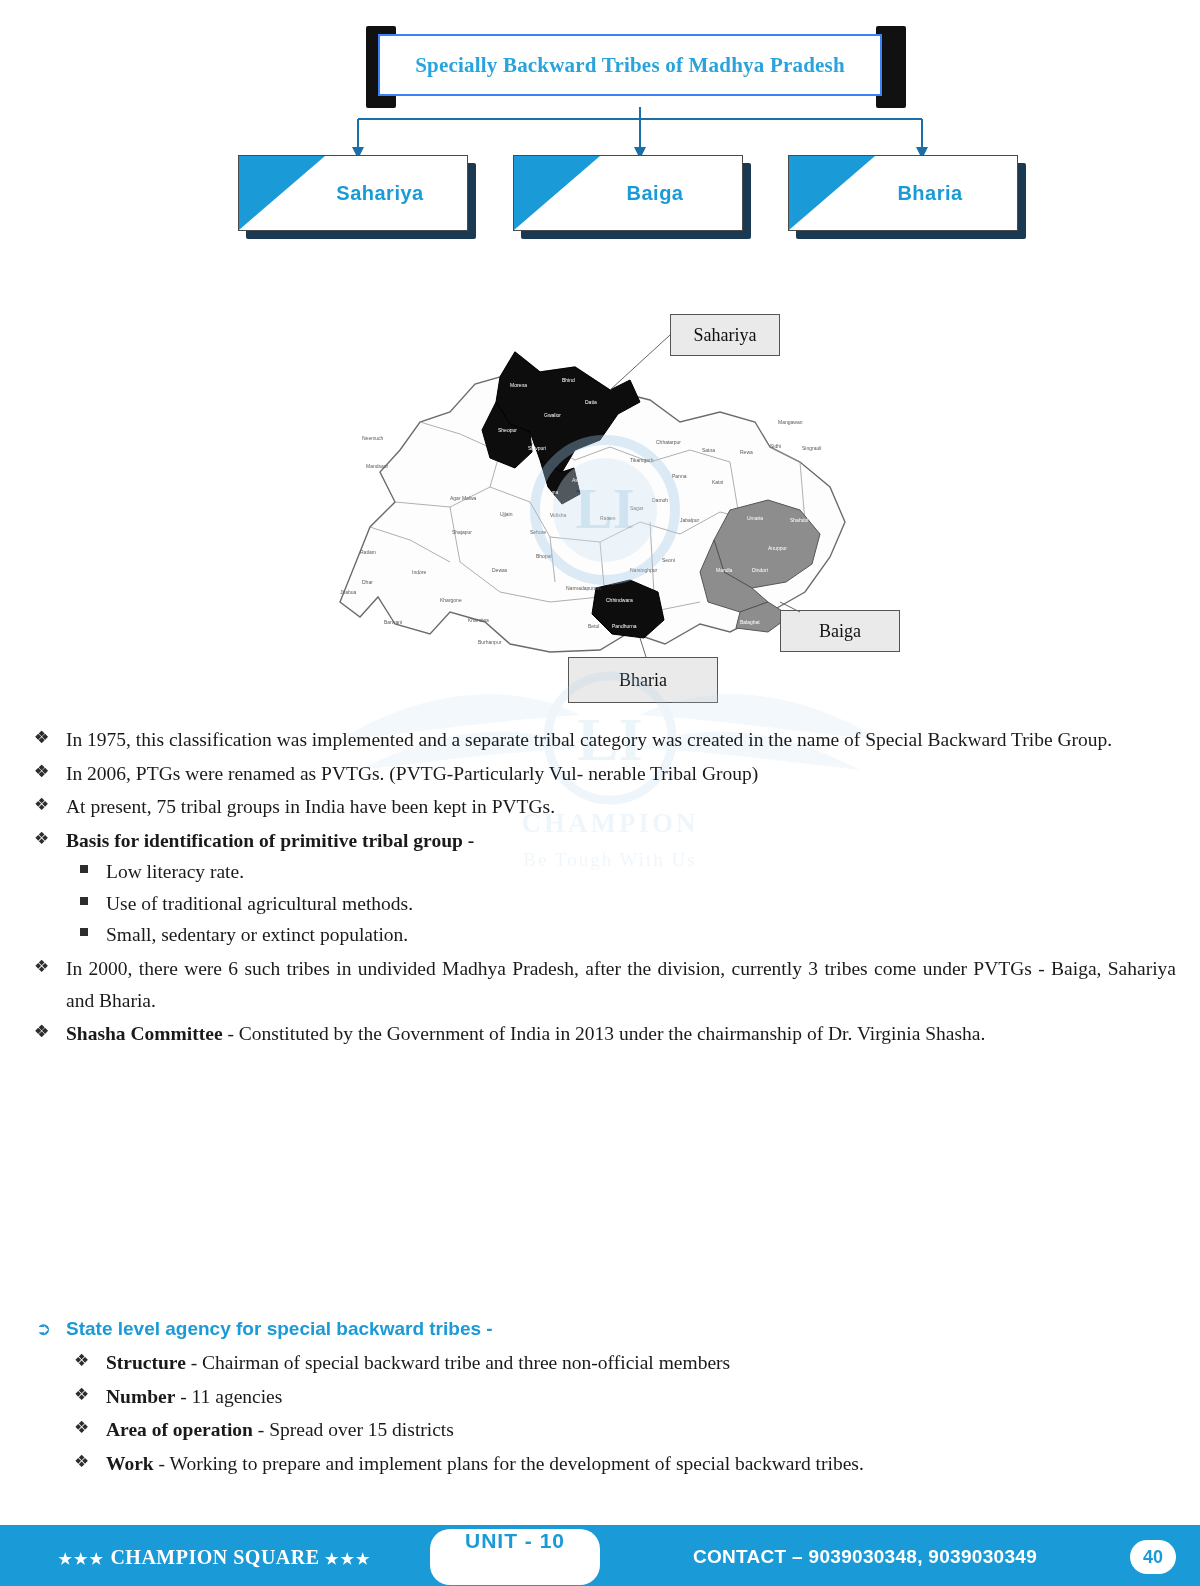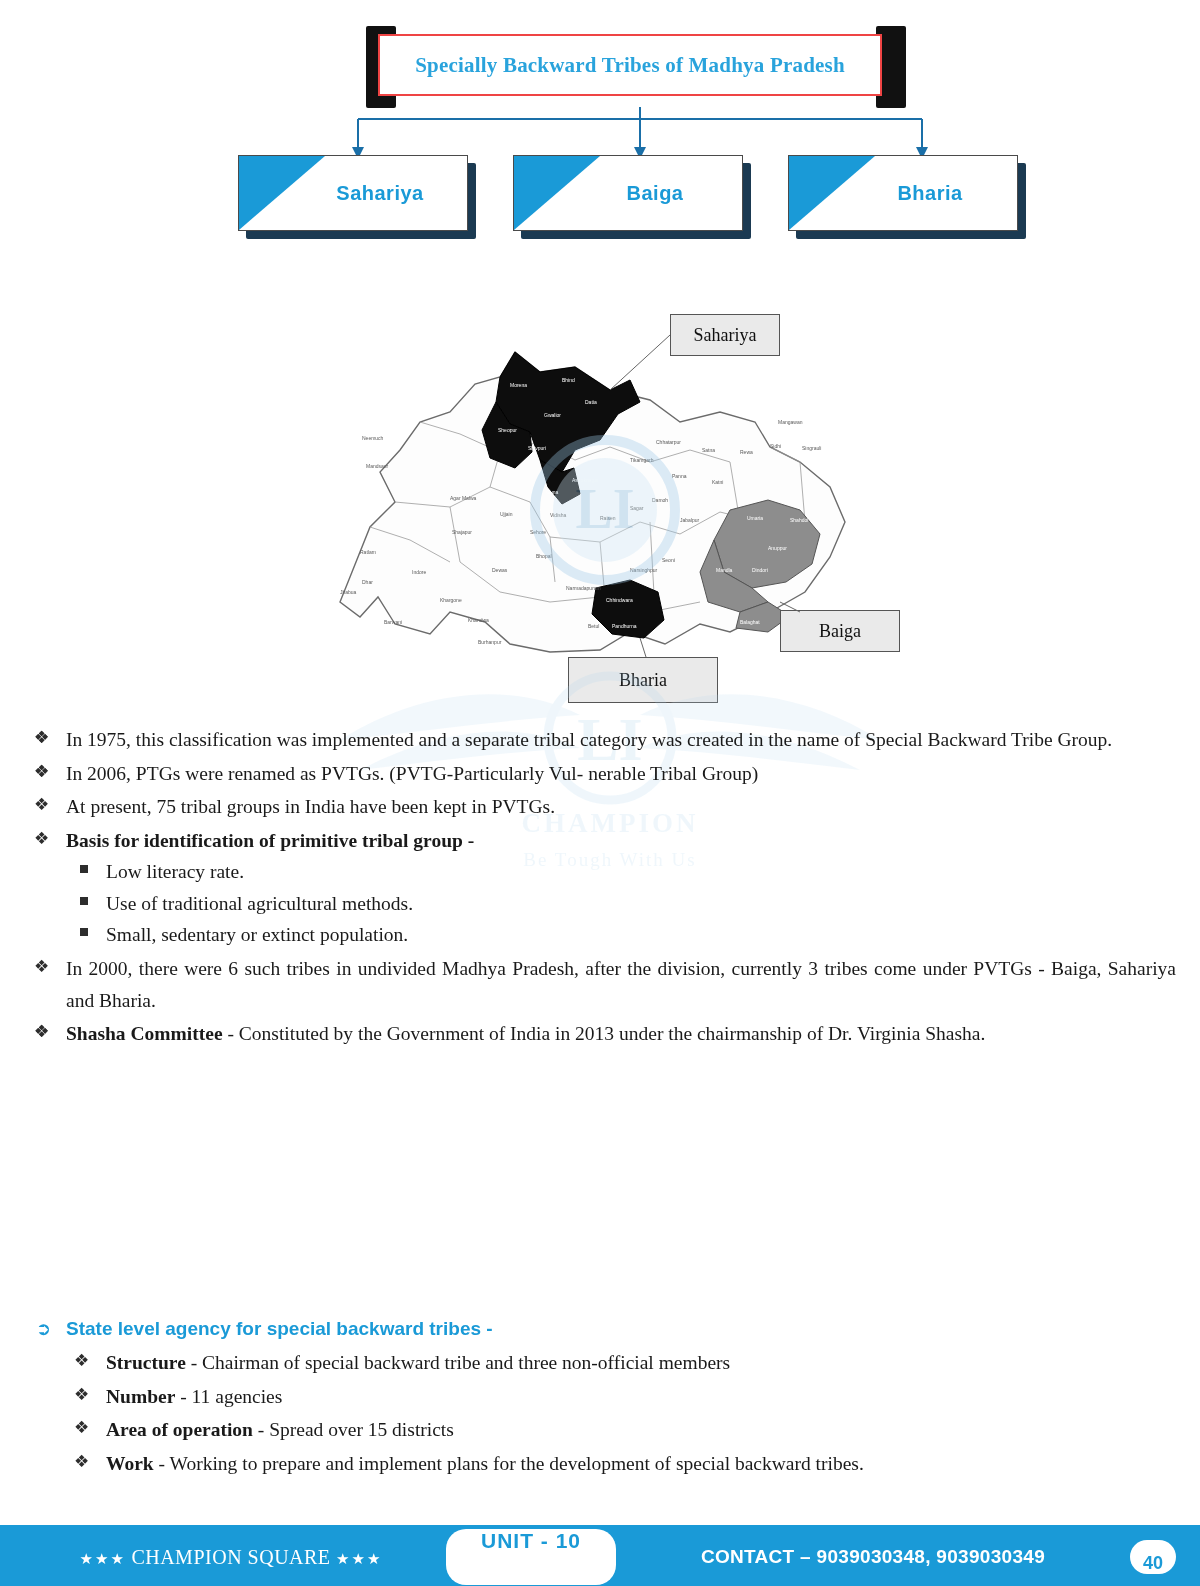--- a/index.html
+++ b/index.html
@@ -36,21 +36,21 @@
     right: 0; top: 0;
     width: 30px; height: 82px;
     background: #111;
     border-radius: 2px;
   }
   .title-box {
     position: absolute;
     left: 12px; top: 8px;
     width: 504px; height: 62px;
     background: #ffffff;
-    border: 2px solid #ef4444;
+    border: 2px solid #3b82f6;
     display: flex;
     align-items: center;
     justify-content: center;
     box-sizing: border-box;
   }
   .title-text {
     font-family: "Liberation Serif", serif;
     font-weight: bold;
     font-size: 21px;
     color: #29a3dc;
@@ -265,24 +265,23 @@
     height: 58px;
     background: #1a9ad7;
     display: flex;
     align-items: center;
   }
   .footer-left {
     width: 430px;
     text-align: center;
     color: #ffffff;
     font-family: "Liberation Serif", serif;
-    font-weight: normal;
+    font-weight: bold;
     font-size: 20px;
     letter-spacing: .5px;
-    padding-left: 16px;
   }
   .footer-left .stars { font-size: 15px; letter-spacing: 2px; }
   .footer-unit {
     width: 170px;
     height: 56px;
     background: #ffffff;
     border-radius: 20px / 20px;
     display: flex;
     justify-content: center;
     color: #1a9ad7;
@@ -300,21 +299,21 @@
     font-size: 19px;
     letter-spacing: .3px;
   }
   .footer-page {
     width: 46px;
     height: 34px;
     margin-right: 24px;
     background: #ffffff;
     border-radius: 17px;
     display: flex;
-    align-items: flex-end;
+    align-items: center;
     justify-content: center;
     color: #1a9ad7;
     font-family: "Liberation Sans", sans-serif;
     font-weight: bold;
     font-size: 18px;
   }
   .footer-rule {
     position: absolute;
     left: 0;
     bottom: 58px;

